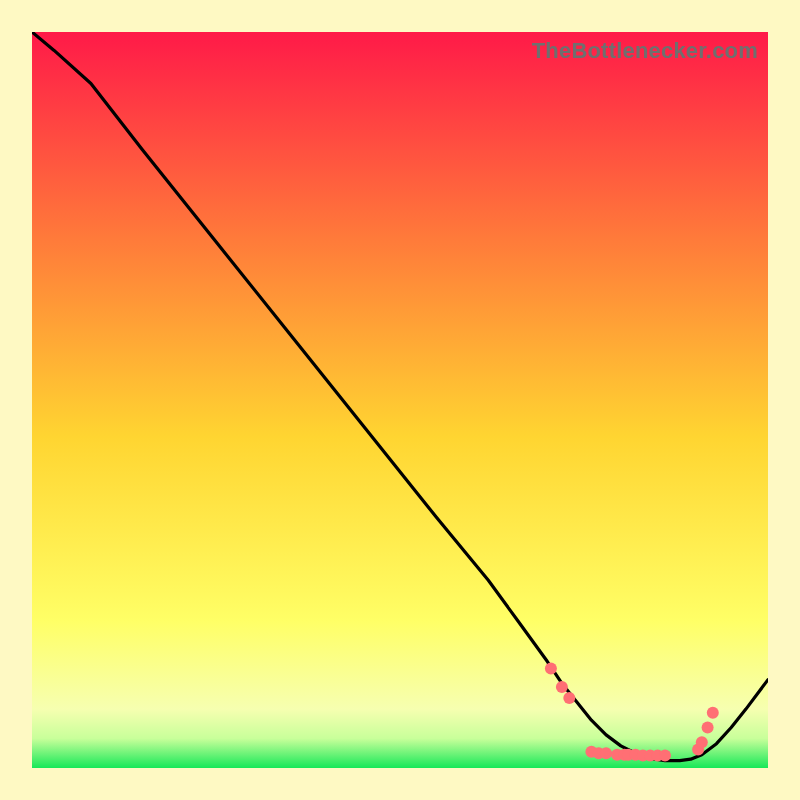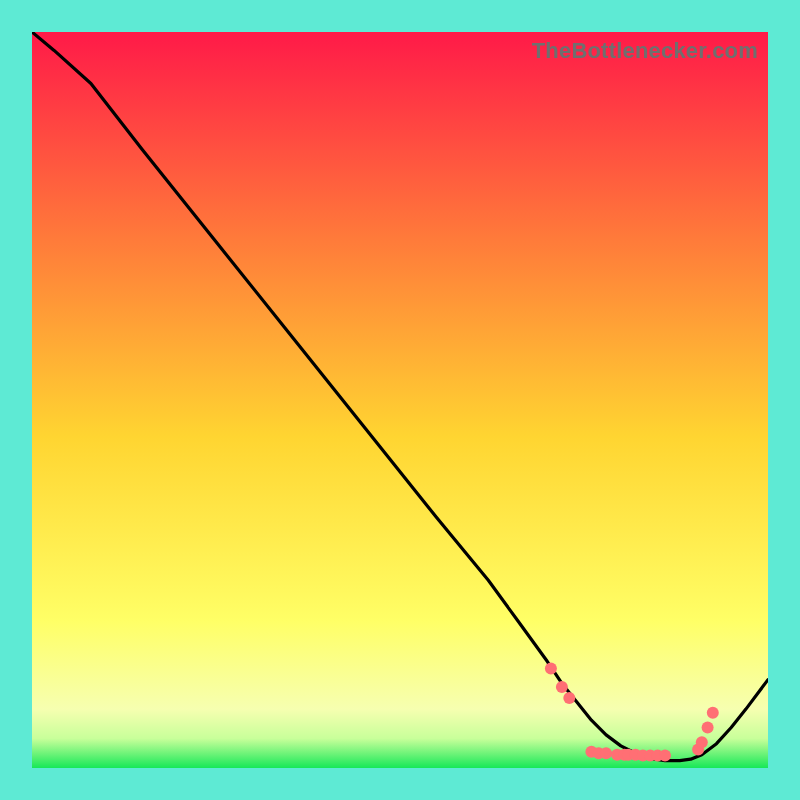--- a/index.html
+++ b/index.html
@@ -9,21 +9,21 @@
     height: 800px;
     background: #000;
     overflow: hidden;
   }
   .frame {
     position: absolute;
     left: 0;
     top: 0;
     width: 800px;
     height: 800px;
-    background: #5eead4;
+    background: #fef9c3;
   }
   .plot {
     position: absolute;
     left: 32px;
     top: 32px;
     width: 736px;
     height: 736px;
     overflow: hidden;
   }
   .watermark {

